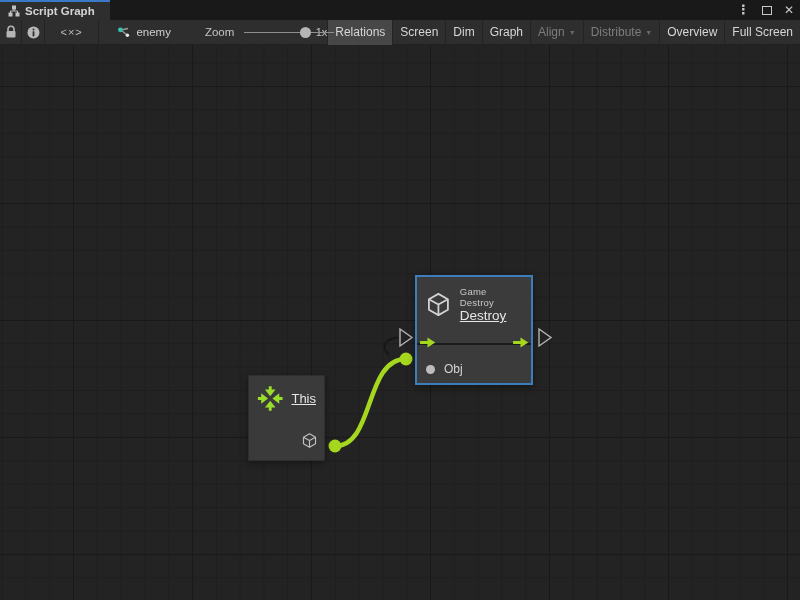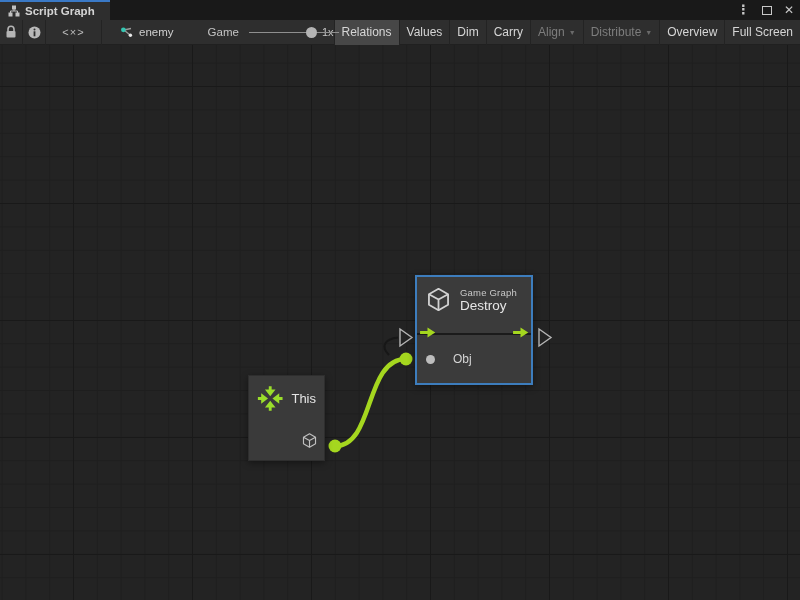--- a/index.html
+++ b/index.html
@@ -51,28 +51,28 @@
   .wire-layer { position:absolute; left:0; top:0; width:800px; height:555px; }
 
   
   .node { position:absolute; background:#3a3a3a; box-shadow:0 2px 7px rgba(0,0,0,.4); }
   .node-this { left:248px; top:330px; width:77px; height:86px; border:1px solid #2e2e2e; }
   .node-destroy { left:415px; top:230px; width:118px; height:110px; border:2px solid #3d7dbd; background:#3b3b3b; }
 
   .nd-header { display:flex; align-items:center; gap:8px; padding:9px 8px 6px 8px; }
   .nd-titles { display:flex; flex-direction:column; }
   .nd-category { font-size:9.5px; color:#c9c9c9; letter-spacing:.2px; }
-  .nd-title { font-size:13.5px; color:#e6e6e6; }
+  .nd-title { font-size:13.5px; color:#e6e6e6;text-decoration:underline; }
   .this-title { font-size:13px; color:#e6e6e6; }
 
   .ports-row { position:relative; height:26px; margin-top:2px; }
   .rel-line { position:absolute; left:0; right:0; top:12px; height:2px; background:#1b1b1b; }
   .flow-in { position:absolute; left:2px; top:5px; }
   .flow-out { position:absolute; right:2px; top:5px; }
-  .obj-row { display:flex; align-items:center; gap:18px; padding:5px 12px 0 9px; }
+  .obj-row { display:flex; align-items:center; gap:9px; padding:5px 12px 0 9px; }
   .obj-dot { width:9px; height:9px; border-radius:50%; background:#bdbdbd; }
   .obj-label { font-size:12px; color:#d4d4d4; }
 
   .this-cube { position:absolute; right:6px; bottom:11px; }
 </style>
 </head>
 <body>
 
 <div id="window">
 
@@ -117,39 +117,39 @@
     <div class="sep"></div>
     <div class="tbtn" style="padding-left:18px;">
       <svg width="14" height="13" viewBox="0 0 14 13">
         <path d="M4 4 L10 9" stroke="#9a9a9a" stroke-width="1.3"></path>
         <path d="M4 4 L11 2.5" stroke="#9a9a9a" stroke-width="1.3"></path>
         <circle cx="3.4" cy="3.8" r="2.4" fill="#35c6b2"></circle>
         <circle cx="10.4" cy="9.2" r="1.7" fill="#e8e8e8"></circle>
       </svg>
       <span class="graph-name">enemy</span>
     </div>
-    <span class="zoom-label">Game</span>
+    <span class="zoom-label">Zoom</span>
     <div class="slider">
       <div class="slider-track"></div>
       <div class="slider-handle"></div>
     </div>
     <span class="zoom-value">1x</span>
 
     <div class="btn-group">
       <div class="gbtn active">
         <span>Relations</span>
       </div>
       <div class="gbtn">
-        <span>Values</span>
+        <span>Screen</span>
       </div>
       <div class="gbtn">
         <span>Dim</span>
       </div>
       <div class="gbtn">
-        <span>Carry</span>
+        <span>Graph</span>
       </div>
       <div class="gbtn disabled">
         <span>Align</span>
         <span class="dd-arrow">▼</span>
       </div>
       <div class="gbtn disabled">
         <span>Distribute</span>
         <span class="dd-arrow">▼</span>
       </div>
       <div class="gbtn">
@@ -197,21 +197,21 @@
 
     <div class="node node-destroy">
       <div class="nd-header">
         <svg width="27" height="27" viewBox="0 0 24 24">
           <g stroke="#d2d2d2" stroke-width="1.6" fill="none" stroke-linejoin="round">
             <polygon points="12,2.5 20.5,7.3 20.5,16.7 12,21.5 3.5,16.7 3.5,7.3"></polygon>
             <path d="M3.5 7.3 L12 12 L20.5 7.3 M12 12 V21.5"></path>
           </g>
         </svg>
         <div class="nd-titles">
-          <span class="nd-category">Game Graph</span>
+          <span class="nd-category">Game Destroy</span>
           <span class="nd-title">Destroy</span>
         </div>
       </div>
       <div class="ports-row">
         <div class="rel-line"></div>
         <svg class="flow-in" width="17" height="13" viewBox="0 0 16 12">
           <path d="M1 4.5 H8 V1.2 L15.3 6 L8 10.8 V7.5 H1 Z" fill="#a5d71f"></path>
         </svg>
         <svg class="flow-out" width="17" height="13" viewBox="0 0 16 12">
           <path d="M1 4.5 H8 V1.2 L15.3 6 L8 10.8 V7.5 H1 Z" fill="#a5d71f"></path>

